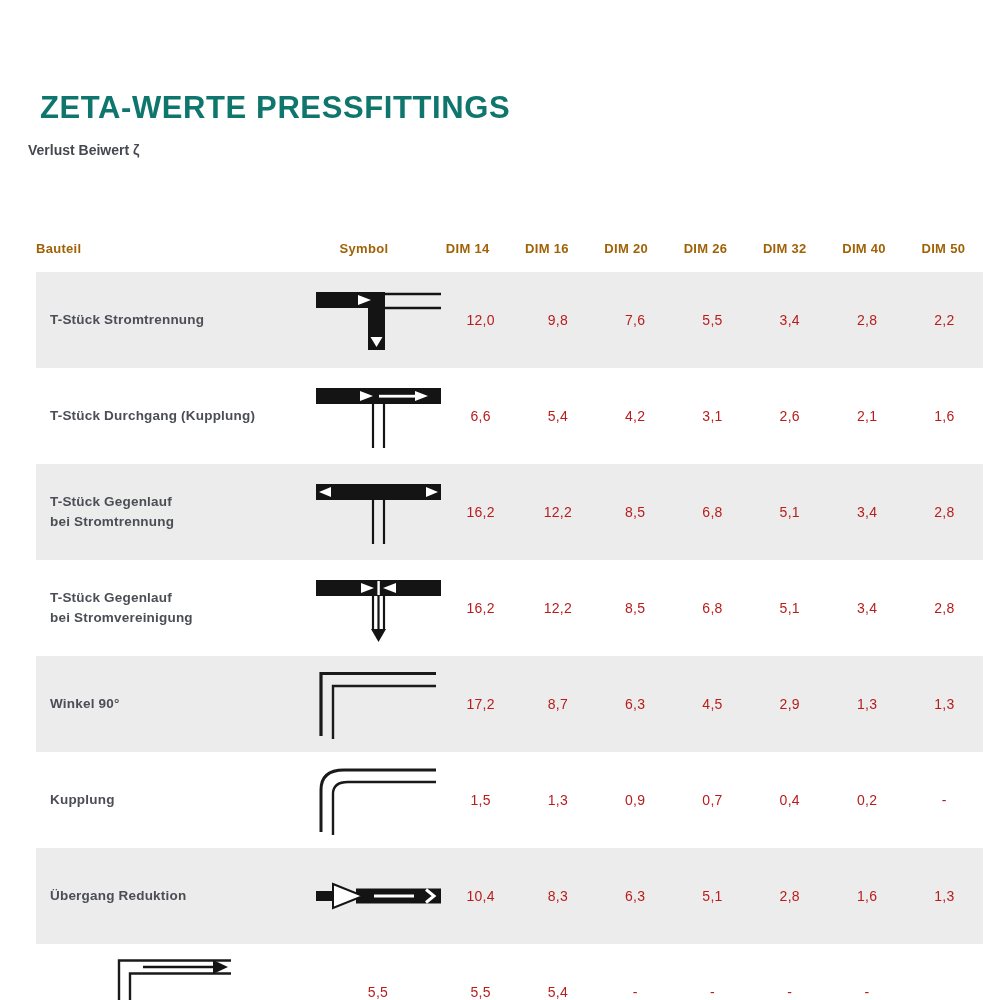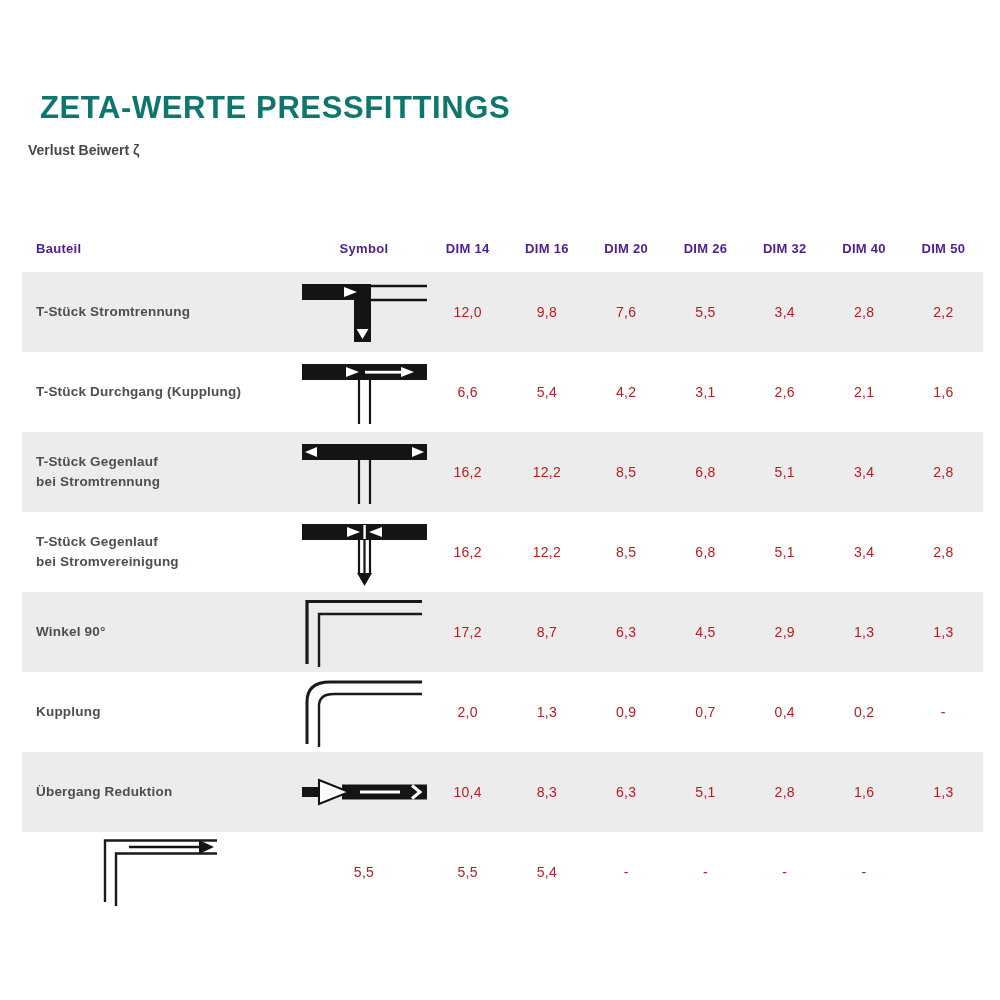--- a/index.html
+++ b/index.html
@@ -5,23 +5,23 @@
   html,body{margin:0;padding:0;background:#ffffff;}
   body{width:1000px;height:1000px;position:relative;overflow:hidden;
        font-family:"Liberation Sans", sans-serif;-webkit-font-smoothing:antialiased;}
   .page-title{position:absolute;left:40px;top:90px;margin:0;font-size:31px;
        font-weight:bold;color:#0f766e;letter-spacing:0.6px;}
   .page-subtitle{position:absolute;left:28px;top:142px;margin:0;font-size:14px;
        font-weight:bold;color:#45484e;}
   .zeta-table{position:absolute;left:22px;top:225px;width:961px;}
   .thead,.tr{display:grid;grid-template-columns:278px 128px repeat(7,1fr);align-items:center;}
   .thead{height:47px;}
-  .th{font-size:13px;font-weight:bold;color:#4c1d95;text-align:center;letter-spacing:0.3px;}
+  .th{font-size:13px;font-weight:bold;color:#a16207;text-align:center;letter-spacing:0.3px;}
   .th.col-bauteil{text-align:left;padding-left:14px;}
-  .tr{height:80px;}
+  .tr{height:96px;margin-left:14px;}
   .tr.odd{background:#ececec;}
   .td{min-width:0;}
   .td.bauteil{font-size:13.5px;font-weight:bold;color:#4b4e54;padding-left:14px;
        white-space:pre-line;line-height:1.5;letter-spacing:0.2px;}
   .td.num{text-align:center;font-size:14px;color:#b91c1c;letter-spacing:0.3px;}
   .td.symbol{display:flex;justify-content:center;align-items:center;}
   .td.symbol svg{display:block;}
 </style>
 </head>
 <body>
@@ -142,21 +142,21 @@
         <div class="td num">1,3</div>
       </div>
       <div class="tr">
         <div class="td bauteil">Kupplung</div>
         <div class="td symbol">
           <svg width="125" height="72" viewBox="0 0 125 72">
     <path d="M5,68 L5,26 Q5,6 28,6 L120,6" fill="none" stroke="#1a1a1a" stroke-width="3"></path>
     <path d="M17,71 L17,30 Q17,18 32,18 L120,18" fill="none" stroke="#1a1a1a" stroke-width="2.4"></path>
   </svg>
         </div>
-        <div class="td num">2,0</div>
+        <div class="td num">1,5</div>
         <div class="td num">1,3</div>
         <div class="td num">0,9</div>
         <div class="td num">0,7</div>
         <div class="td num">0,4</div>
         <div class="td num">0,2</div>
         <div class="td num">-</div>
       </div>
       <div class="tr odd">
         <div class="td bauteil">Übergang Reduktion</div>
         <div class="td symbol">

